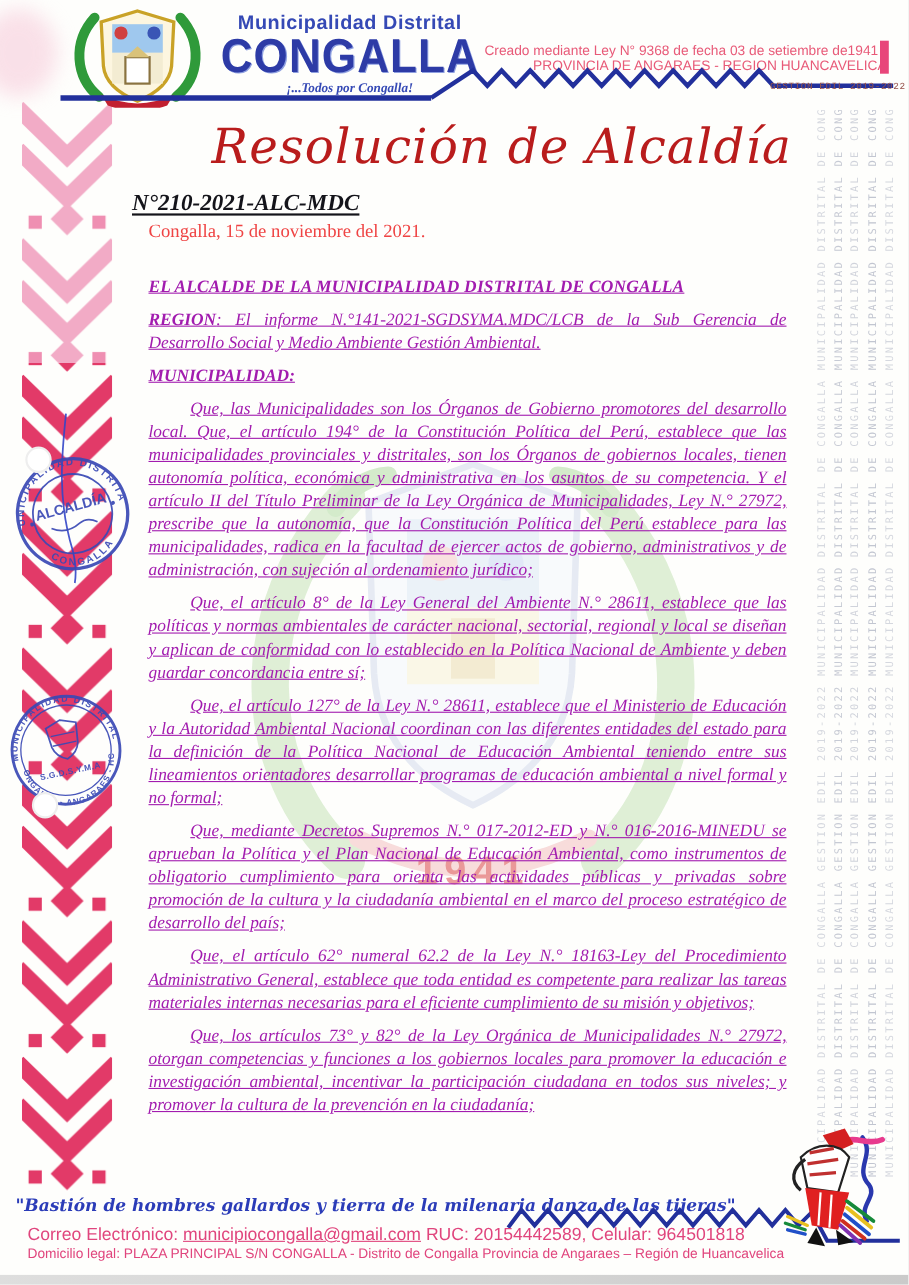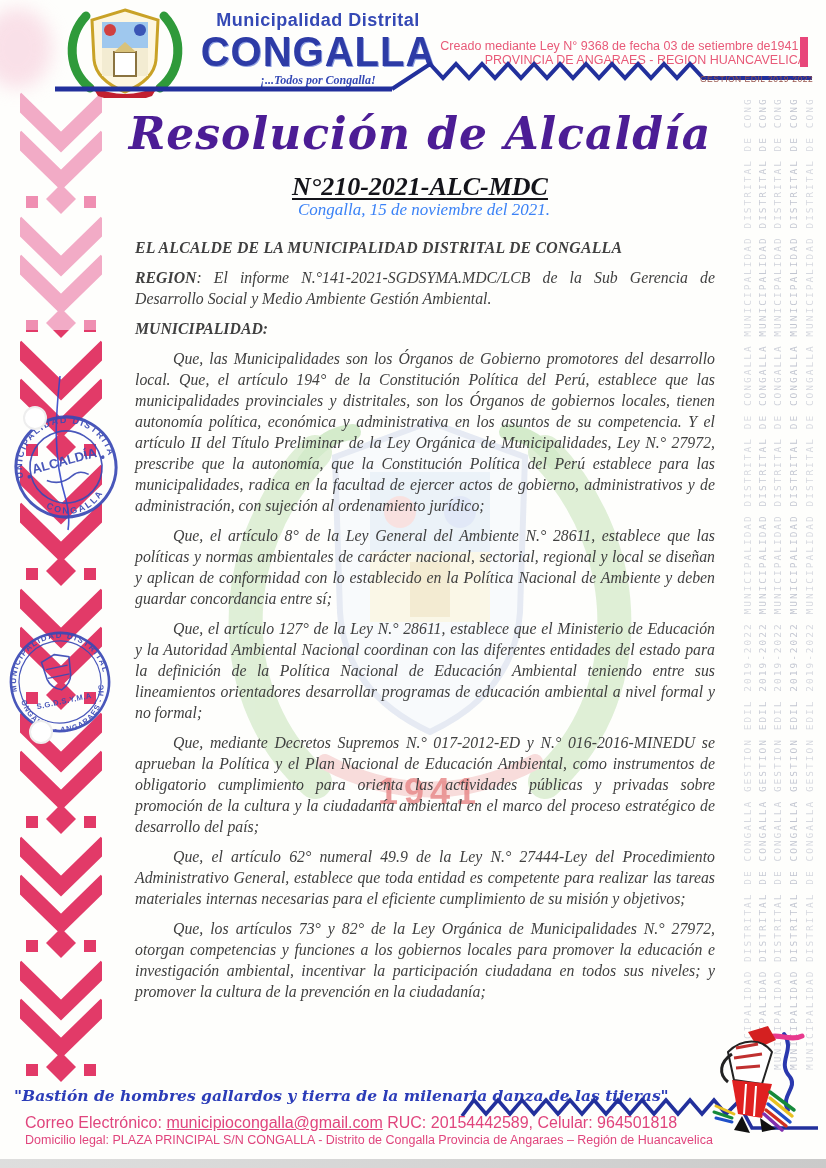--- a/index.html
+++ b/index.html
@@ -12,35 +12,35 @@
   .brand-type{font-family:"Liberation Sans",sans-serif;font-size:18px;font-weight:bold;
               color:#3549b5;letter-spacing:.5px;}
   .brand-name{font-family:"Liberation Sans",sans-serif;font-size:40px;font-weight:bold;
               color:#2d3ba6;letter-spacing:1px;line-height:1.0;transform:scaleY(1.08);
               text-shadow:1px 1px 0 #8fa0e0;}
   .brand-slogan{font-size:12px;font-weight:bold;font-style:italic;color:#3549b5;margin-top:2px;}
   .created-block{right:20px;top:39px;width:370px;text-align:right;
                  font-family:"Liberation Sans",sans-serif;font-size:12.5px;line-height:1.15;
                  color:#e85a78;}
   .pink-bar{left:800px;top:37px;width:8px;height:30px;background:#e8467a;}
-  .gestion{left:700px;top:74px;font-family:Liberation Sans, sans-serif;font-size:8.5px;
+  .gestion{left:700px;top:74px;font-family:Liberation Mono, monospace;font-size:8.5px;
            color:#96524a;letter-spacing:.5px;}
 
   
-  .doc-title{left:120px;top:108px;width:600px;text-align:center;
-             font-family:"DejaVu Serif",serif;font-style:italic;font-weight:bold;
-             font-size:44px;color:#4c1d95;letter-spacing:1px;}
-  .doc-number{left:120px;top:172px;width:600px;text-align:center;
-              font-style:italic;font-weight:bold;font-size:26px;color:#14141a;
+  .doc-title{left:120px;top:108px;width:600px;text-align:right;
+             font-family:"DejaVu Serif",serif;font-style:italic;font-weight:normal;
+             font-size:44px;color:#b91c1c;letter-spacing:1px;}
+  .doc-number{left:120px;top:172px;width:600px;
+              font-style:italic;font-weight:bold;font-size:21px;color:#14141a;
               text-decoration:underline;text-underline-offset:3px;}
-  .dateline{left:135px;top:200px;width:578px;text-align:center;font-style:italic;
-            font-size:17px;color:#3b82f6;}
-
-  
-  .content{left:135px;top:237px;width:580px;color:#404040;}
+  .dateline{left:135px;top:200px;width:578px;text-align:left;
+            font-size:17px;color:#ef4444;}
+
+  
+  .content{left:135px;top:250px;width:580px;color:#a21caf;text-decoration:underline;}
   .content p{font-style:italic;font-size:15.8px;line-height:1.33;text-align:justify;margin:0 0 9px;}
   .salutation{font-weight:bold;font-style:italic;font-size:15.5px;margin:0 0 22px;letter-spacing:.2px;}
   .que{text-indent:38px;}
   .heading{font-weight:bold;font-style:italic;font-size:16.5px;margin:14px 0 18px;}
   .vlabel{font-weight:bold;}
 
   
   .band{left:20px;top:92px;}
 
   
@@ -155,21 +155,21 @@
   <div class="abs dateline">Congalla, 15 de noviembre del 2021.</div>
 
   <div class="abs content">
     <p class="salutation">EL ALCALDE DE LA MUNICIPALIDAD DISTRITAL DE CONGALLA</p>
     <p><span class="vlabel">REGION</span><span>: El informe N.°141-2021-SGDSYMA.MDC/LCB de la Sub Gerencia de Desarrollo Social y Medio Ambiente Gestión Ambiental.</span></p>
     <p class="heading">MUNICIPALIDAD:</p>
     <p class="que">Que, las Municipalidades son los Órganos de Gobierno promotores del desarrollo local. Que, el artículo 194° de la Constitución Política del Perú, establece que las municipalidades provinciales y distritales, son los Órganos de gobiernos locales, tienen autonomía política, económica y administrativa en los asuntos de su competencia. Y el artículo II del Título Preliminar de la Ley Orgánica de Municipalidades, Ley N.° 27972, prescribe que la autonomía, que la Constitución Política del Perú establece para las municipalidades, radica en la facultad de ejercer actos de gobierno, administrativos y de administración, con sujeción al ordenamiento jurídico;</p>
     <p class="que">Que, el artículo 8° de la Ley General del Ambiente N.° 28611, establece que las políticas y normas ambientales de carácter nacional, sectorial, regional y local se diseñan y aplican de conformidad con lo establecido en la Política Nacional de Ambiente y deben guardar concordancia entre sí;</p>
     <p class="que">Que, el artículo 127° de la Ley N.° 28611, establece que el Ministerio de Educación y la Autoridad Ambiental Nacional coordinan con las diferentes entidades del estado para la definición de la Política Nacional de Educación Ambiental teniendo entre sus lineamientos orientadores desarrollar programas de educación ambiental a nivel formal y no formal;</p>
     <p class="que">Que, mediante Decretos Supremos N.° 017-2012-ED y N.° 016-2016-MINEDU se aprueban la Política y el Plan Nacional de Educación Ambiental, como instrumentos de obligatorio cumplimiento para orienta las actividades públicas y privadas sobre promoción de la cultura y la ciudadanía ambiental en el marco del proceso estratégico de desarrollo del país;</p>
-    <p class="que">Que, el artículo 62° numeral 49.9 de la Ley N.° 27444-Ley del Procedimiento Administrativo General, establece que toda entidad es competente para realizar las tareas materiales internas necesarias para el eficiente cumplimiento de su misión y objetivos;</p>
+    <p class="que">Que, el artículo 62° numeral 62.2 de la Ley N.° 18163-Ley del Procedimiento Administrativo General, establece que toda entidad es competente para realizar las tareas materiales internas necesarias para el eficiente cumplimiento de su misión y objetivos;</p>
     <p class="que">Que, los artículos 73° y 82° de la Ley Orgánica de Municipalidades N.° 27972, otorgan competencias y funciones a los gobiernos locales para promover la educación e investigación ambiental, incentivar la participación ciudadana en todos sus niveles; y promover la cultura de la prevención en la ciudadanía;</p>
   </div>
 
   <svg class="stamp1 abs" width="130" height="165" viewBox="0 0 130 165">
     <defs>
       <path id="s1top" d="M 20,95 A 44 44 0 0 1 108,95"></path>
       <path id="s1bot" d="M 24,102 A 40 40 0 0 0 104,102"></path>
     </defs>
     <path d="M58,4 C54,42 50,82 64,128 C66,136 68,146 66,158" fill="none" stroke="#3346c8" stroke-width="1.6" opacity=".9"></path>
     <g transform="rotate(-15 64 95)" opacity=".92">

